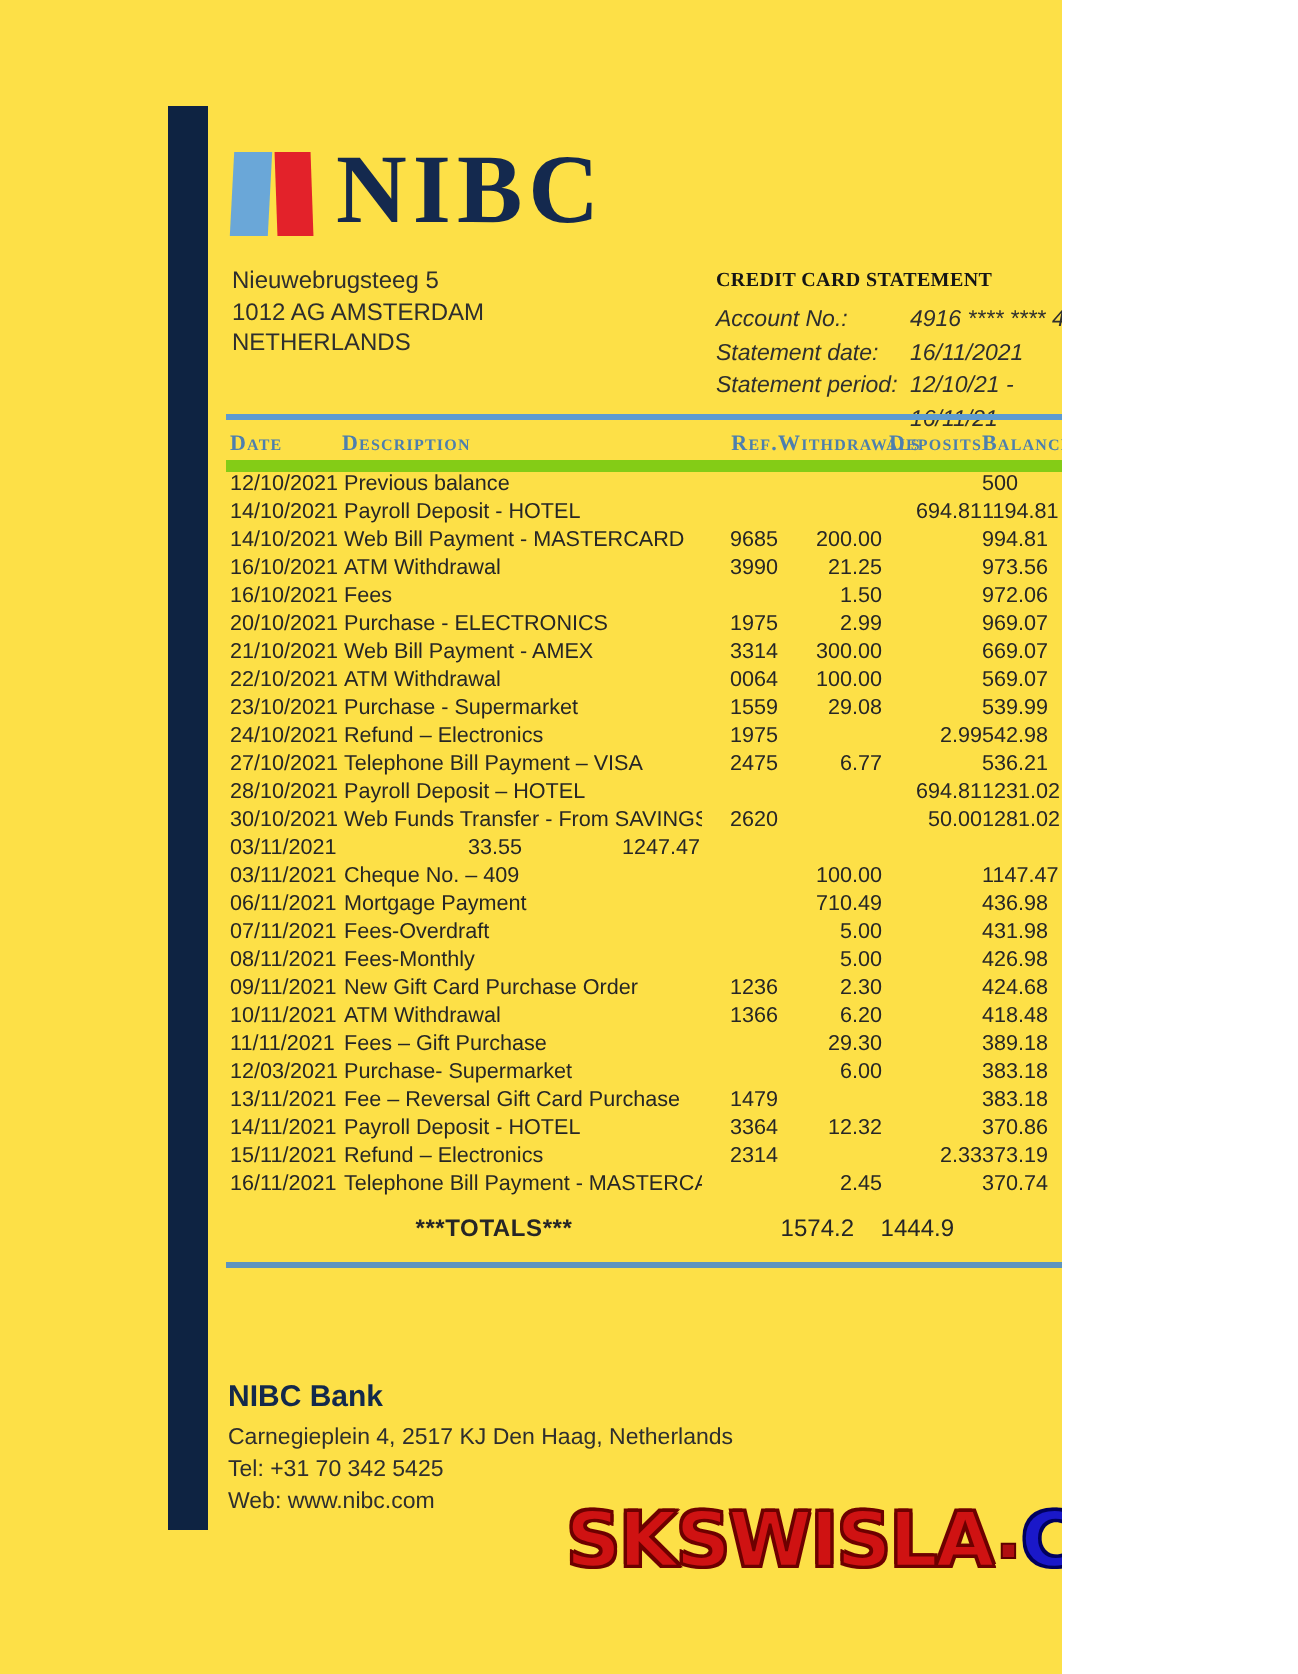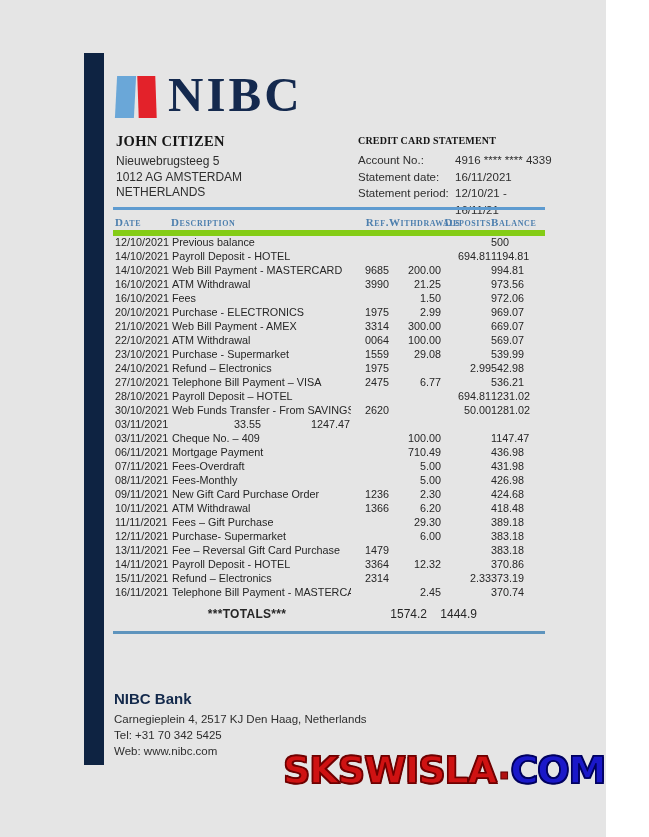--- a/index.html
+++ b/index.html
@@ -1,23 +1,23 @@
 <!DOCTYPE html>
 <html><head>
 <meta charset="utf-8">
 <style>
   * { margin: 0; padding: 0; box-sizing: border-box; }
   html, body { background: #ffffff; }
   body { font-family: "Liberation Sans", sans-serif; }
 
   .page {
     position: relative;
-    width: 606px;
+    width: 531px;
     height: 837px;
-    background: #e5e5e5;
+    background: #fde047;
     overflow: hidden;
   }
 
   
   .side-bar {
     position: absolute;
     left: 84px; top: 53px;
     width: 20px; height: 712px;
     background: #0e2342;
   }
@@ -46,21 +46,21 @@
   }
   .customer-line { font-size: 12px; color: #2e2e2e; line-height: 15.5px; }
 
   
   .stmt { position: absolute; left: 358px; top: 135px; width: 195px; }
   .stmt-title {
     font-family: "Liberation Serif", serif;
     font-weight: bold; font-size: 10px; color: #151515;
     margin-bottom: 6px; letter-spacing: 0.2px;
   }
-  .stmt-row { display: flex; font-size: 11.5px; color: #2e2e2e; line-height: 16.5px; }
+  .stmt-row { display: flex; font-size: 11.5px; color: #2e2e2e; line-height: 16.5px; font-style: italic; }
   .stmt-label { width: 97px; }
   .stmt-value { flex: 1; }
 
   
   .rule { position: absolute; left: 113px; width: 432px; }
   .rule-top { top: 207px; height: 3px; background: #5e9bd0; }
   .rule-bottom { top: 631px; height: 3px; background: #5e94bd; }
 
   
   .thead {
@@ -131,21 +131,20 @@
 
   <div class="logo">
     <div class="logo-bars">
       <div class="logo-bar lb"></div>
       <div class="logo-bar rb"></div>
     </div>
     <div class="logo-word">NIBC</div>
   </div>
 
   <div class="customer">
-    <div class="customer-name">JOHN CITIZEN</div>
     <div class="customer-line">Nieuwebrugsteeg 5</div>
     <div class="customer-line">1012 AG AMSTERDAM</div>
     <div class="customer-line">NETHERLANDS</div>
   </div>
 
   <div class="stmt">
     <div class="stmt-title">CREDIT CARD STATEMENT</div>
     <div>
 
         <div class="stmt-row">
@@ -360,21 +359,21 @@
       <div class="trow">
         <span class="c date">11/11/2021</span>
         <span class="c desc">Fees – Gift Purchase</span>
         <span class="c ref"></span>
         <span class="c wd">29.30</span>
         <span class="c dep"></span>
         <span class="c bal">389.18</span>
       </div>
 
       <div class="trow">
-        <span class="c date">12/11/2021</span>
+        <span class="c date">12/03/2021</span>
         <span class="c desc">Purchase- Supermarket</span>
         <span class="c ref"></span>
         <span class="c wd">6.00</span>
         <span class="c dep"></span>
         <span class="c bal">383.18</span>
       </div>
 
       <div class="trow">
         <span class="c date">13/11/2021</span>
         <span class="c desc">Fee – Reversal Gift Card Purchase</span>

